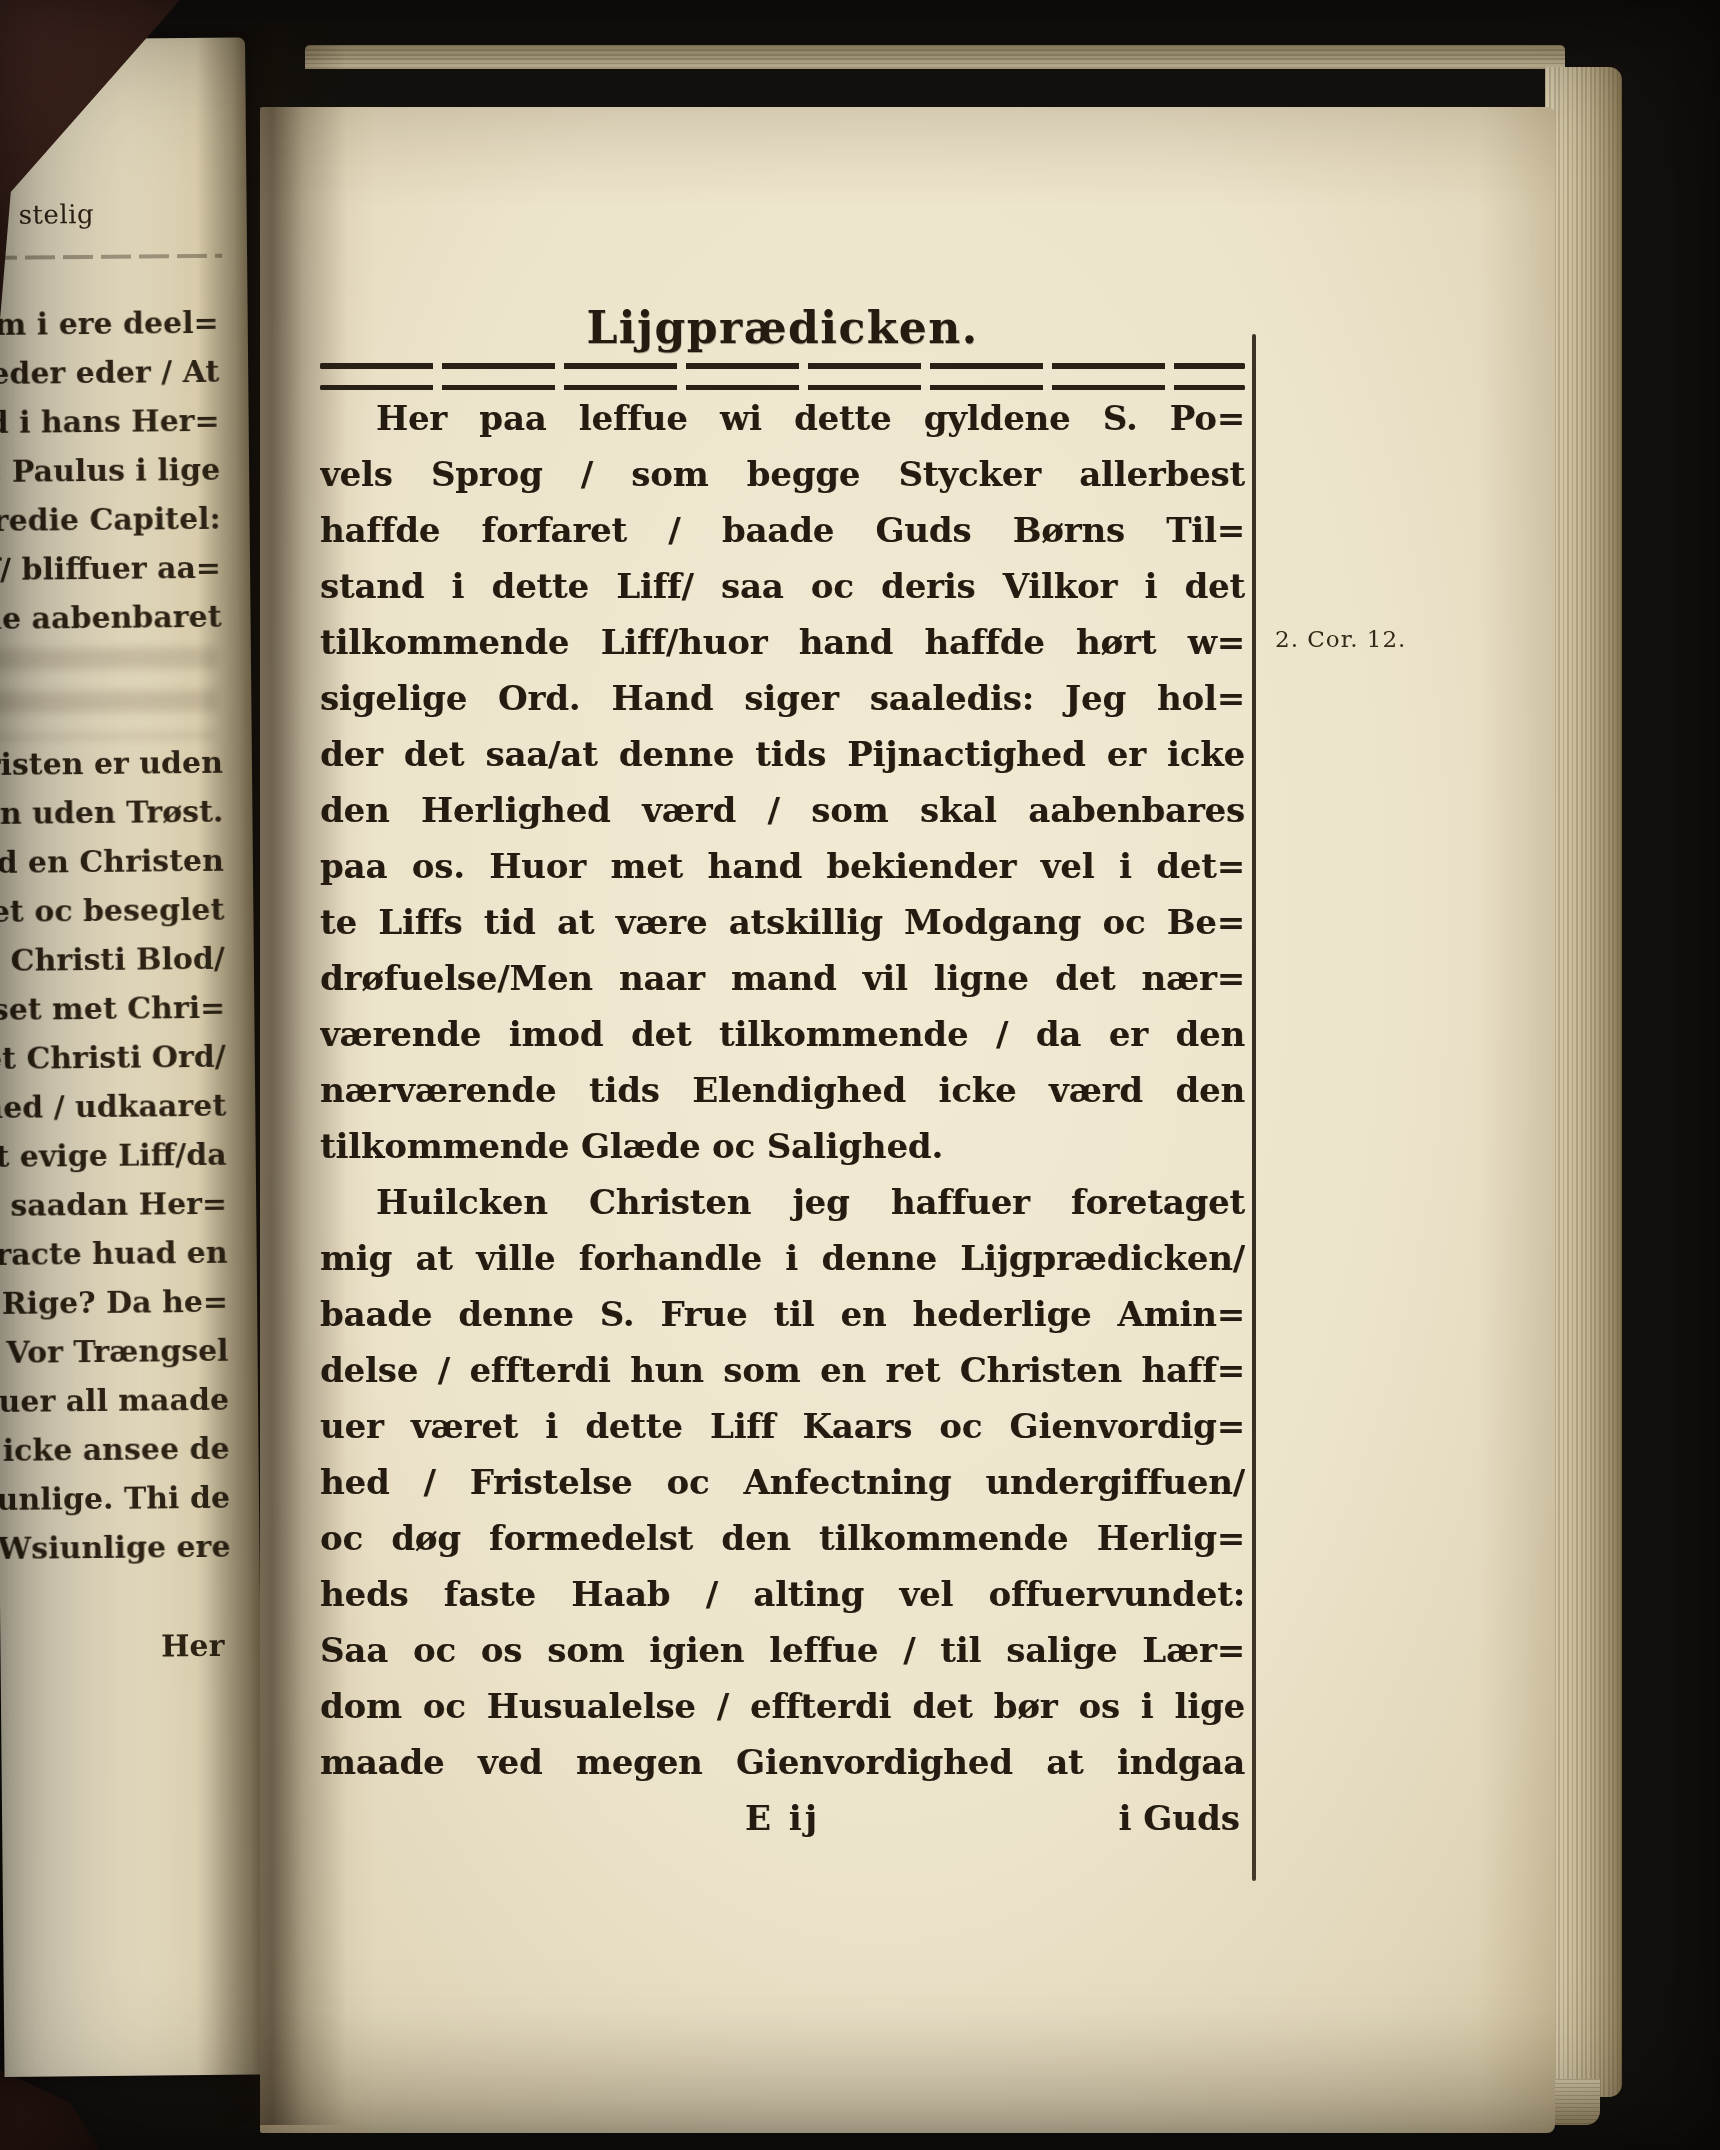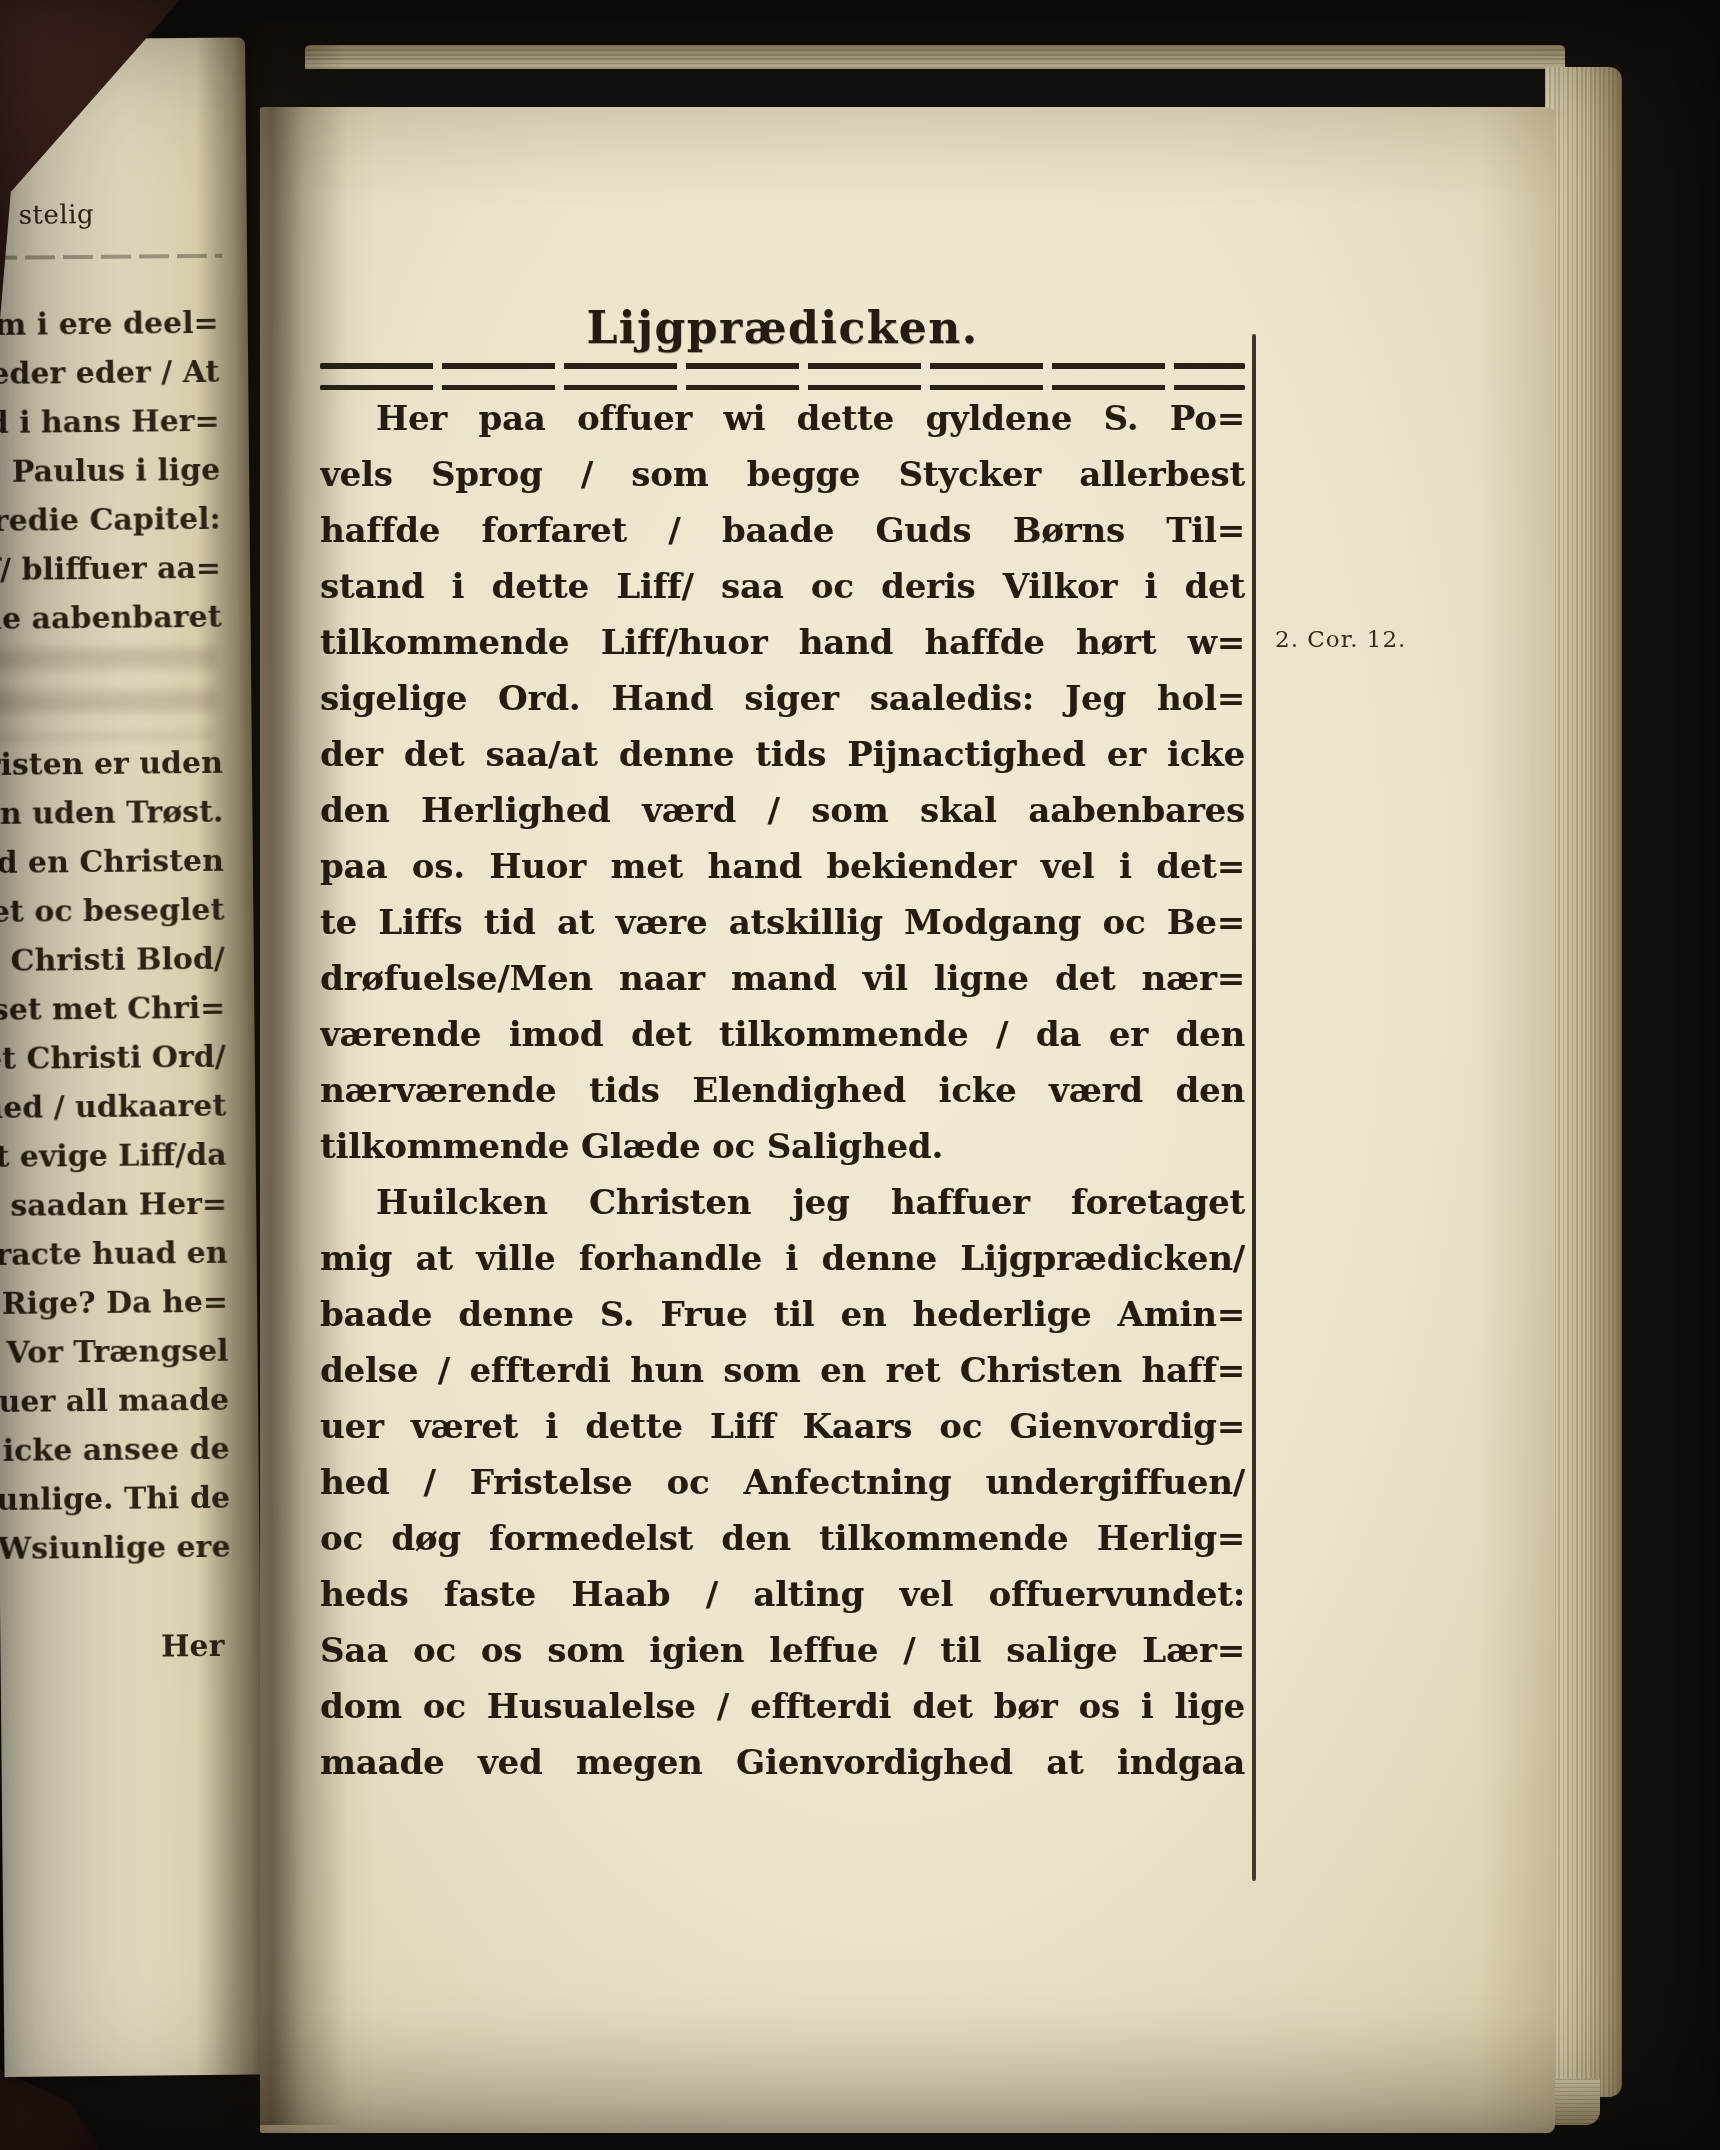--- a/index.html
+++ b/index.html
@@ -202,21 +202,21 @@
     <div class="page-header">Lijgprædicken.</div>
     <div class="header-rules">
       <div class="hrule"></div>
       <div class="hrule"></div>
     </div>
 
     <div class="col-rule"></div>
     <div class="marginal-note">2. Cor. 12.</div>
 
     <div class="text-column">
-      <div class="tline indent">Her paa offuer wi dette gyldene S. Po=</div>
+      <div class="tline indent">Her paa leffue wi dette gyldene S. Po=</div>
       <div class="tline">vels Sprog / som begge Stycker allerbest</div>
       <div class="tline">haffde forfaret / baade Guds Børns Til=</div>
       <div class="tline">stand i dette Liff/ saa oc deris Vilkor i det</div>
       <div class="tline">tilkommende Liff/huor hand haffde hørt w=</div>
       <div class="tline">sigelige Ord.  Hand siger saaledis: Jeg hol=</div>
       <div class="tline">der det saa/at denne tids Pijnactighed er icke</div>
       <div class="tline">den Herlighed værd / som skal aabenbares</div>
       <div class="tline">paa os.   Huor met hand bekiender vel i det=</div>
       <div class="tline">te Liffs tid at være atskillig Modgang oc Be=</div>
       <div class="tline">drøfuelse/Men naar mand vil ligne det nær=</div>
@@ -227,19 +227,23 @@
       <div class="tline">mig at ville forhandle i denne Lijgprædicken/</div>
       <div class="tline">baade denne S. Frue til en hederlige Amin=</div>
       <div class="tline">delse / effterdi hun som en ret Christen haff=</div>
       <div class="tline">uer været i dette Liff Kaars oc Gienvordig=</div>
       <div class="tline">hed / Fristelse oc Anfectning undergiffuen/</div>
       <div class="tline">oc døg formedelst den tilkommende Herlig=</div>
       <div class="tline">heds faste Haab / alting vel offuervundet:</div>
       <div class="tline">Saa oc os som igien leffue / til salige Lær=</div>
       <div class="tline">dom oc Husualelse / effterdi det bør os i lige</div>
       <div class="tline">maade ved megen Gienvordighed at indgaa</div>
+      <div class="sig-line">
+        <span class="sig-mark">E ij</span>
+        <span class="catchword">i Guds</span>
+      </div>
     </div>
   </div>
 
   <div class="gutter-shadow"></div>
   <div class="vignette"></div>
 </div>
 
 
 </body></html>

